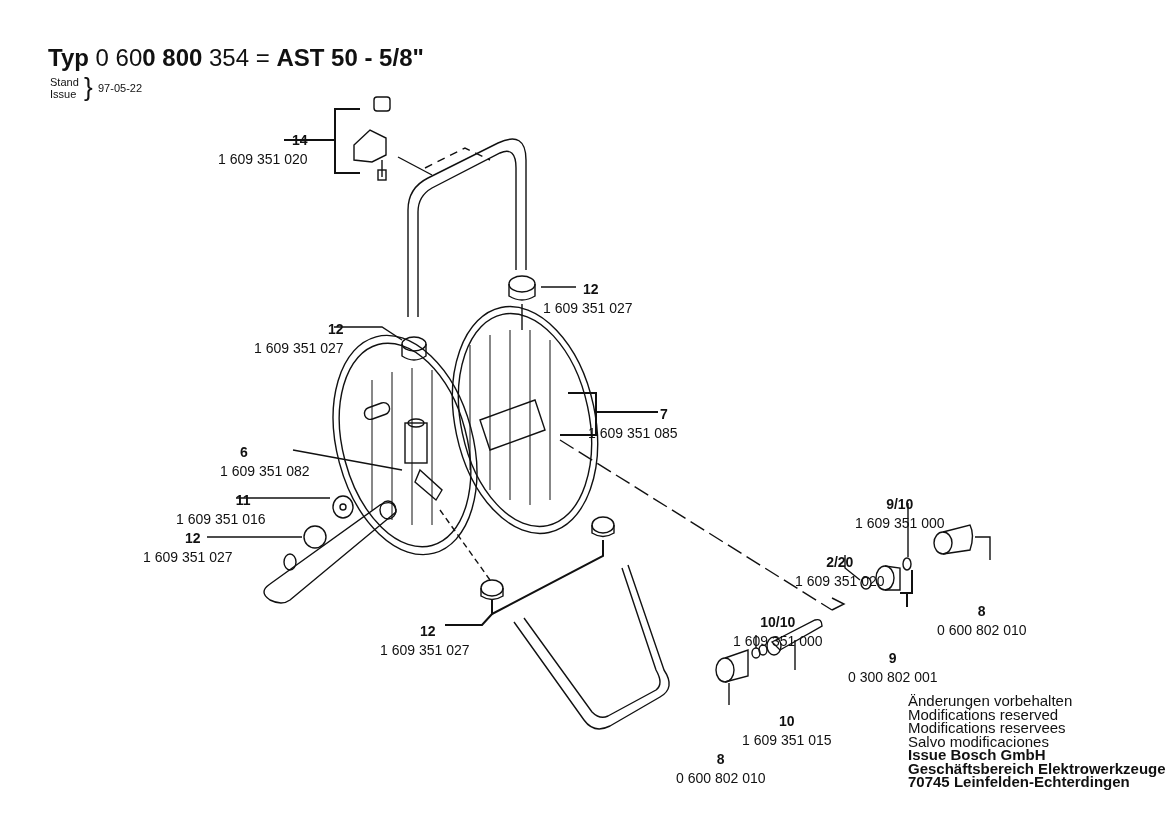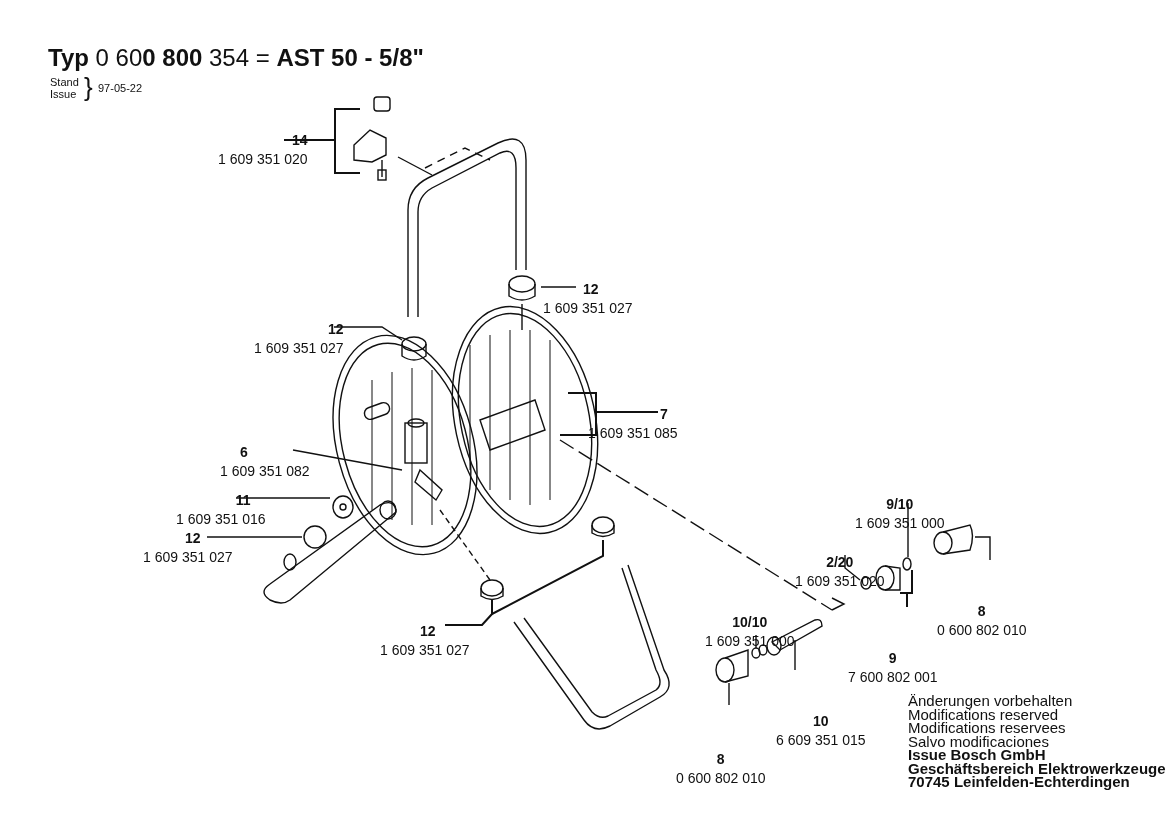--- a/index.html
+++ b/index.html
@@ -193,29 +193,29 @@
 <div class="lbl c" style="left:795px;top:513px;">
   <span class="n">2/20</span>
   <span>1 609 351 020</span>
 </div>
 <div class="lbl c" style="left:937px;top:562px;">
   <span class="n">8</span>
   <span>0 600 802 010</span>
 </div>
 <div class="lbl c" style="left:848px;top:609px;">
   <span class="n">9</span>
-  <span>7 600 802 001</span>
-</div>
-<div class="lbl c" style="left:705px;top:573px;">
+  <span>0 300 802 001</span>
+</div>
+<div class="lbl c" style="left:733px;top:573px;">
   <span class="n">10/10</span>
   <span>1 609 351 000</span>
 </div>
-<div class="lbl c" style="left:776px;top:672px;">
+<div class="lbl c" style="left:742px;top:672px;">
   <span class="n">10</span>
-  <span>6 609 351 015</span>
+  <span>1 609 351 015</span>
 </div>
 <div class="lbl c" style="left:676px;top:710px;">
   <span class="n">8</span>
   <span>0 600 802 010</span>
 </div>
 
 <div class="notes">
   <div>Änderungen vorbehalten</div>
   <div>Modifications reserved</div>
   <div>Modifications reservees</div>

